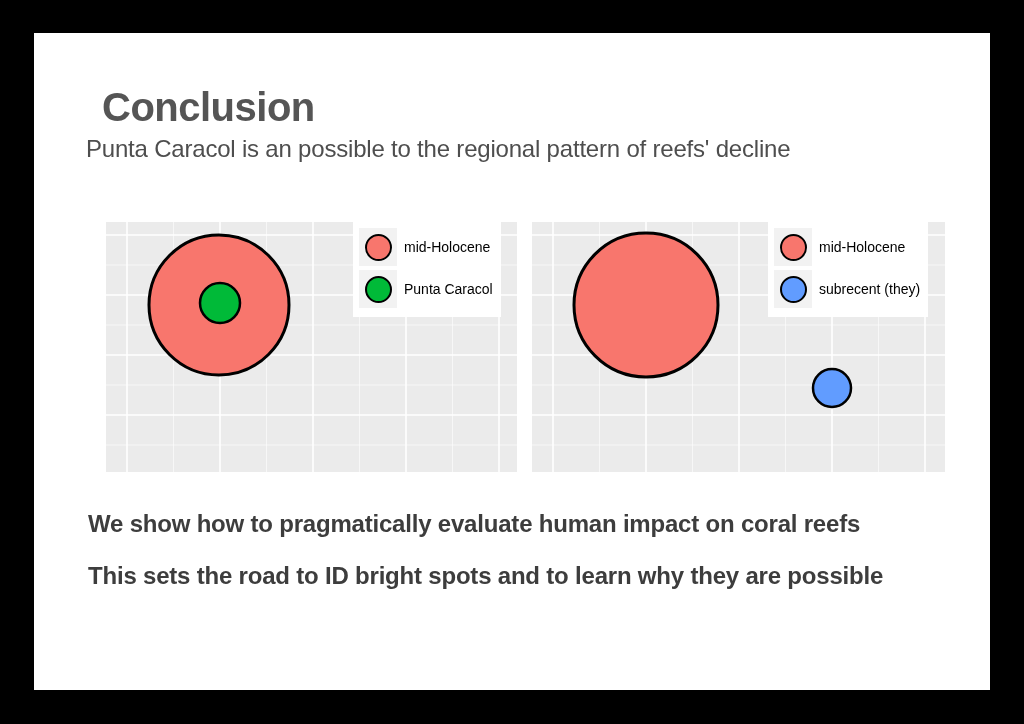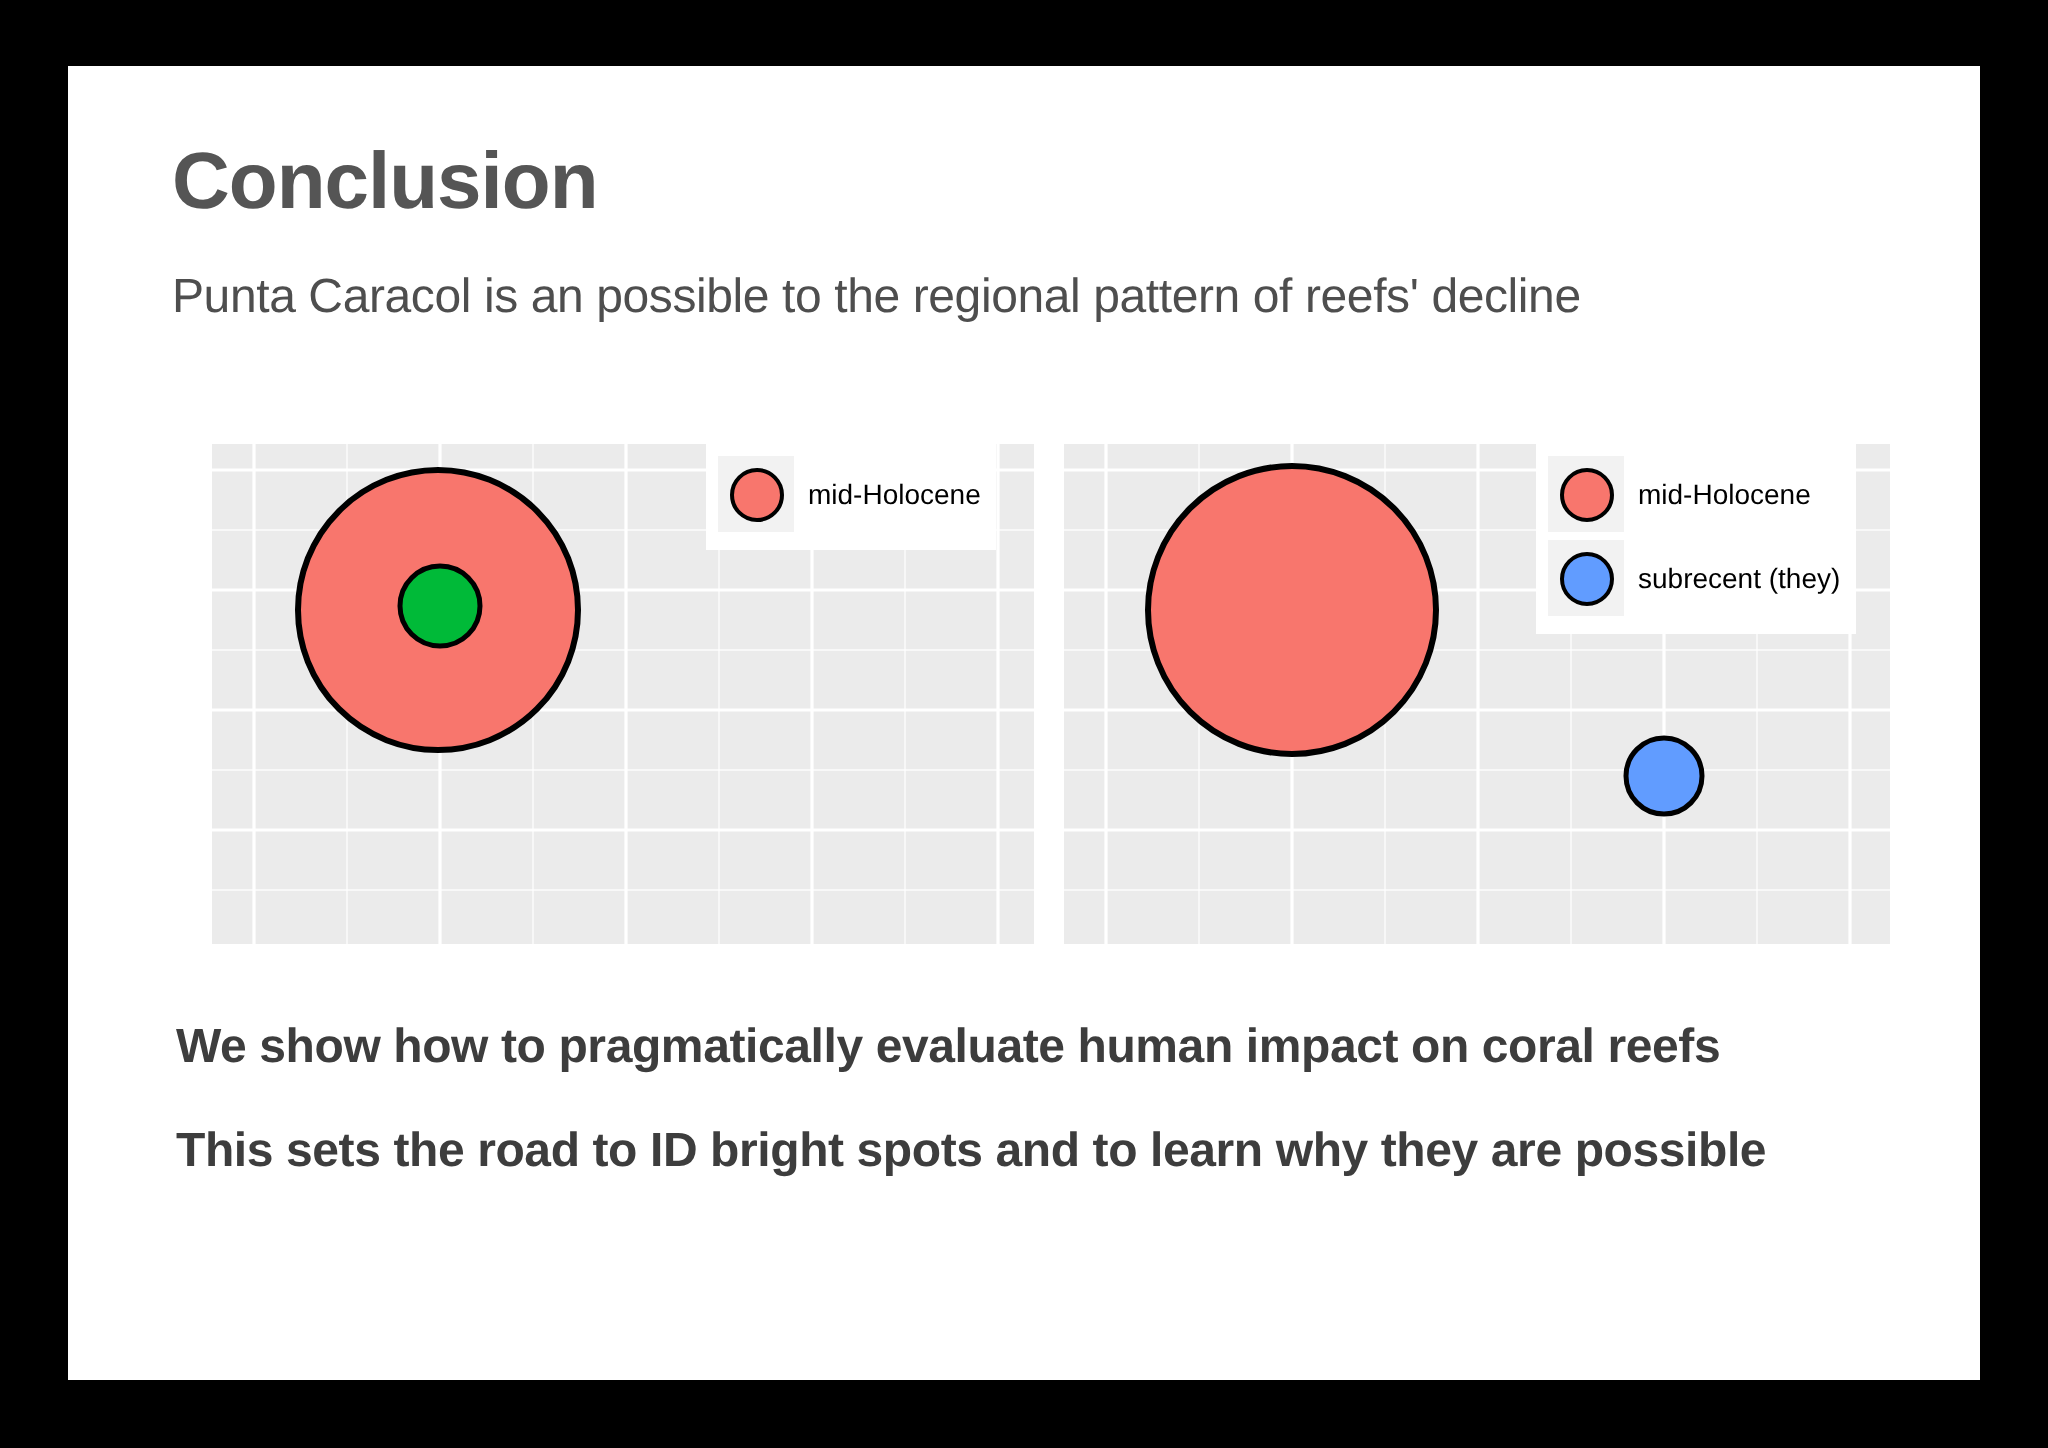--- a/index.html
+++ b/index.html
@@ -5,21 +5,21 @@
   html,body{margin:0;padding:0;}
   body{
     width:1024px;height:724px;position:relative;background:#000;
     font-family:"Liberation Sans",sans-serif;overflow:hidden;
   }
   .slide{
     position:absolute;left:34px;top:33px;width:956px;height:657px;
     background:#ffffff;
   }
   .title{
-    position:absolute;left:52px;top:36px;margin:0;
+    position:absolute;left:52px;top:36px;margin:16px;
     font-size:40px;font-weight:600;color:#555555;letter-spacing:-0.5px;
   }
   .subtitle{
     position:absolute;left:52px;top:102px;margin:0;
     font-size:24px;font-weight:400;color:#4e4e4e;letter-spacing:-0.2px;
   }
   .chart{
     position:absolute;top:189px;height:250px;padding-left:12px;
   }
   .chart-left{left:60px;width:411px;}
@@ -79,20 +79,26 @@
         <circle cx="113" cy="83" r="70" fill="#F8766D" stroke="#000000" stroke-width="3"></circle>
         <circle cx="114" cy="81" r="20" fill="#00BA38" stroke="#000000" stroke-width="2.5"></circle>
       </svg>
     <div class="legend" style="left:259px;">
         <div class="legend-entry">
           <div class="key">
             <div class="key-circle" style="background: rgb(248, 118, 109);"></div>
           </div>
           <span class="legend-label">mid-Holocene</span>
         </div>
+        <div class="legend-entry">
+          <div class="key">
+            <div class="key-circle" style="background: rgb(0, 186, 56);"></div>
+          </div>
+          <span class="legend-label">Punta Caracol</span>
+        </div>
       </div>
   </div>
 
   <div class="chart chart-right">
       <svg width="413" height="250">
         <rect width="413" height="250" fill="#EBEBEB"></rect>
         <line x1="21" y1="0" x2="21" y2="250" stroke="#FFFFFF" stroke-width="1.6" stroke-opacity="1"></line>
         <line x1="67.5" y1="0" x2="67.5" y2="250" stroke="#FFFFFF" stroke-width="0.9" stroke-opacity="0.65"></line>
         <line x1="114" y1="0" x2="114" y2="250" stroke="#FFFFFF" stroke-width="1.6" stroke-opacity="1"></line>
         <line x1="160.5" y1="0" x2="160.5" y2="250" stroke="#FFFFFF" stroke-width="0.9" stroke-opacity="0.65"></line>

